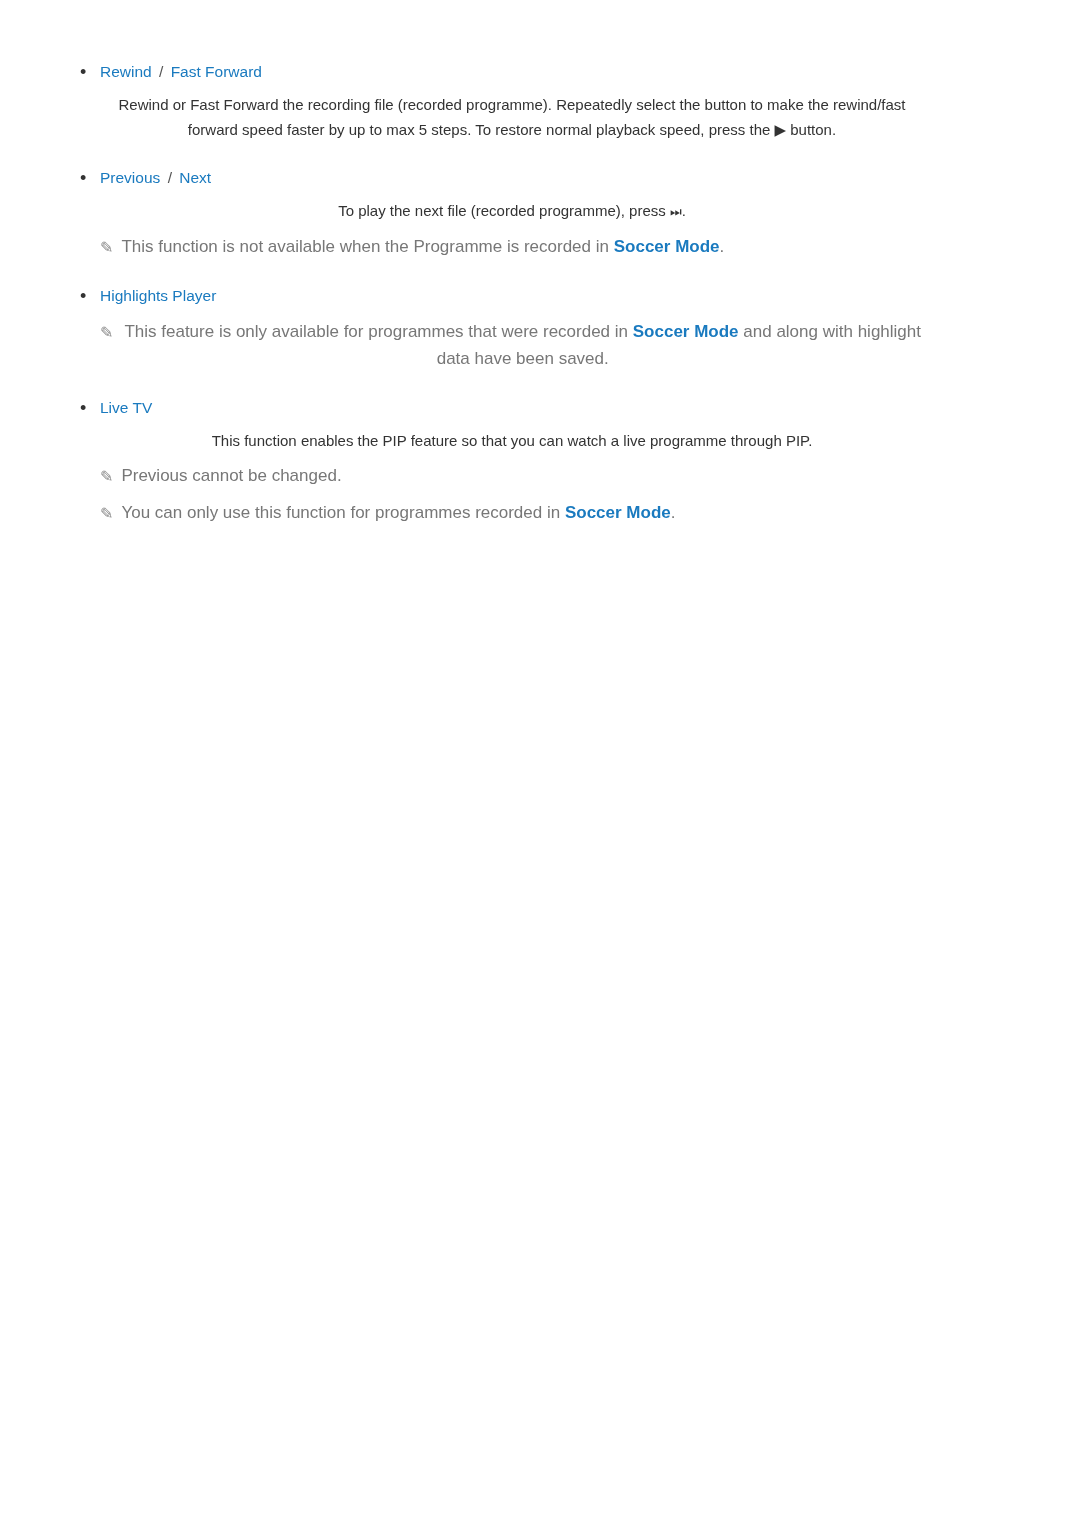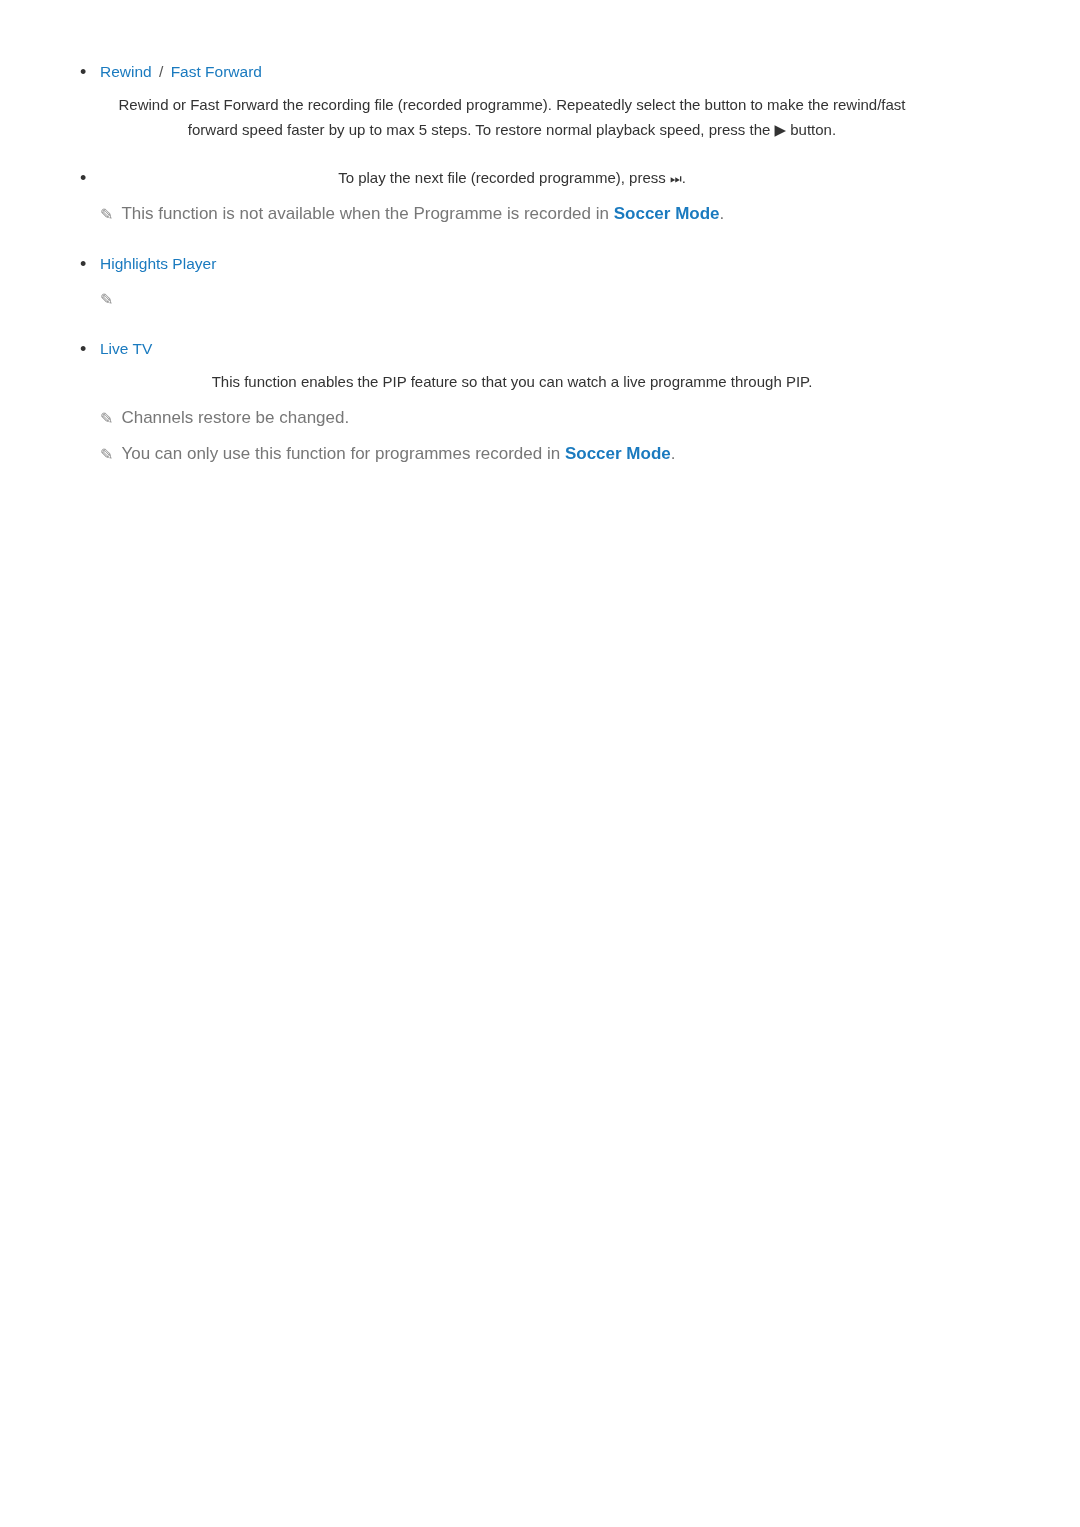--- a/index.html
+++ b/index.html
@@ -123,52 +123,60 @@
           <a class="link-blue">Rewind</a>
           <span class="separator"> / </span>
           <a class="link-blue">Fast Forward</a>
         </div>
         <div class="item-body">
           <p>Rewind or Fast Forward the recording file (recorded programme). Repeatedly select the button to make the rewind/fast forward speed faster by up to max 5 steps. To restore normal playback speed, press the ▶ button.</p>
         </div>
       </li>
 
       <li>
+        <div class="item-header">
+          <a class="link-blue">Previous</a>
+          <span class="separator"> / </span>
+          <a class="link-blue">Next</a>
+        </div>
         <div class="item-body">
           <p>To play the next file (recorded programme), press <span class="inline-icon">⏭</span>.</p>
           <div class="note-block">
             <span class="note-icon">✎</span>
             <span class="note-text">
               This function is not available when the Programme is recorded in <a class="link-blue">Soccer Mode</a>.
             </span>
           </div>
         </div>
       </li>
 
       <li>
         <div class="item-header">
           <a class="link-blue">Highlights Player</a>
         </div>
         <div class="item-body">
           <div class="note-block">
             <span class="note-icon">✎</span>
+            <span class="note-text">
+              This feature is only available for programmes that were recorded in <a class="link-blue">Soccer Mode</a> and along with highlight data have been saved.
+            </span>
           </div>
         </div>
       </li>
 
       <li>
         <div class="item-header">
           <a class="link-blue">Live TV</a>
         </div>
         <div class="item-body">
           <p>This function enables the PIP feature so that you can watch a live programme through PIP.</p>
           <div class="note-block">
             <span class="note-icon">✎</span>
             <span class="note-text">
-              Channels restore be changed.
+              Previous cannot be changed.
             </span>
           </div>
           <div class="note-block">
             <span class="note-icon">✎</span>
             <span class="note-text">
               You can only use this function for programmes recorded in <a class="link-blue">Soccer Mode</a>.
             </span>
           </div>
         </div>
       </li>

